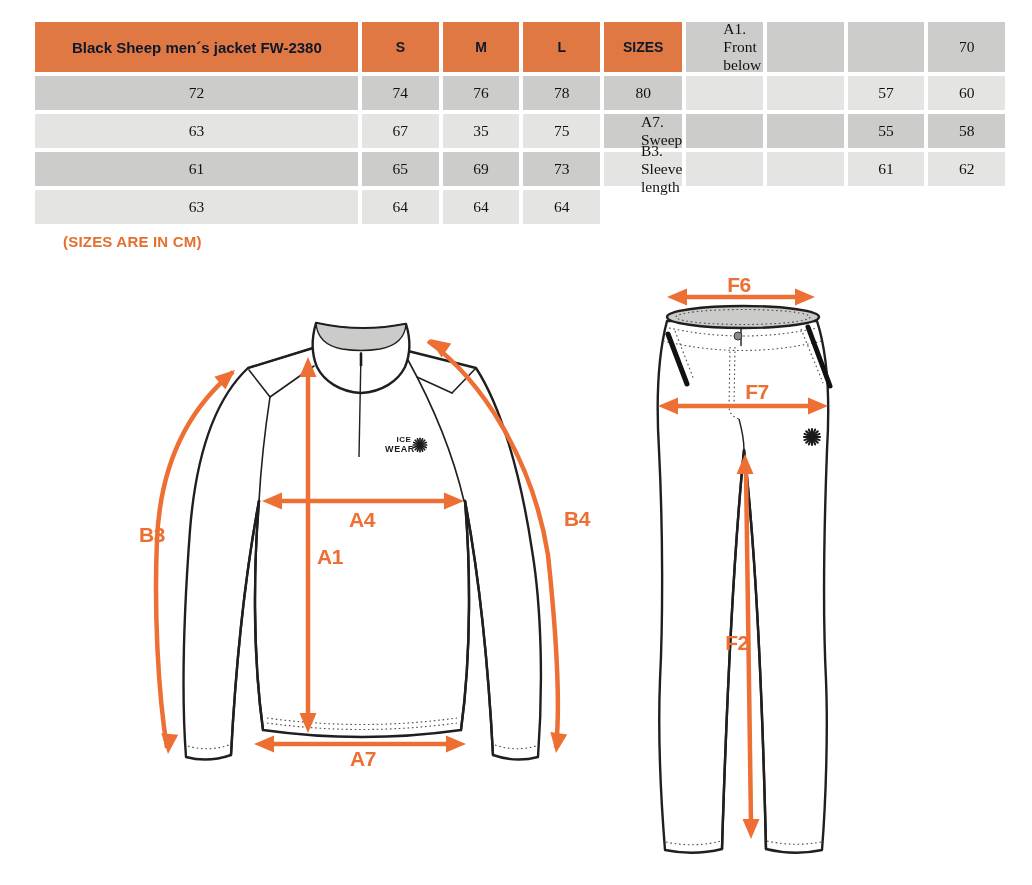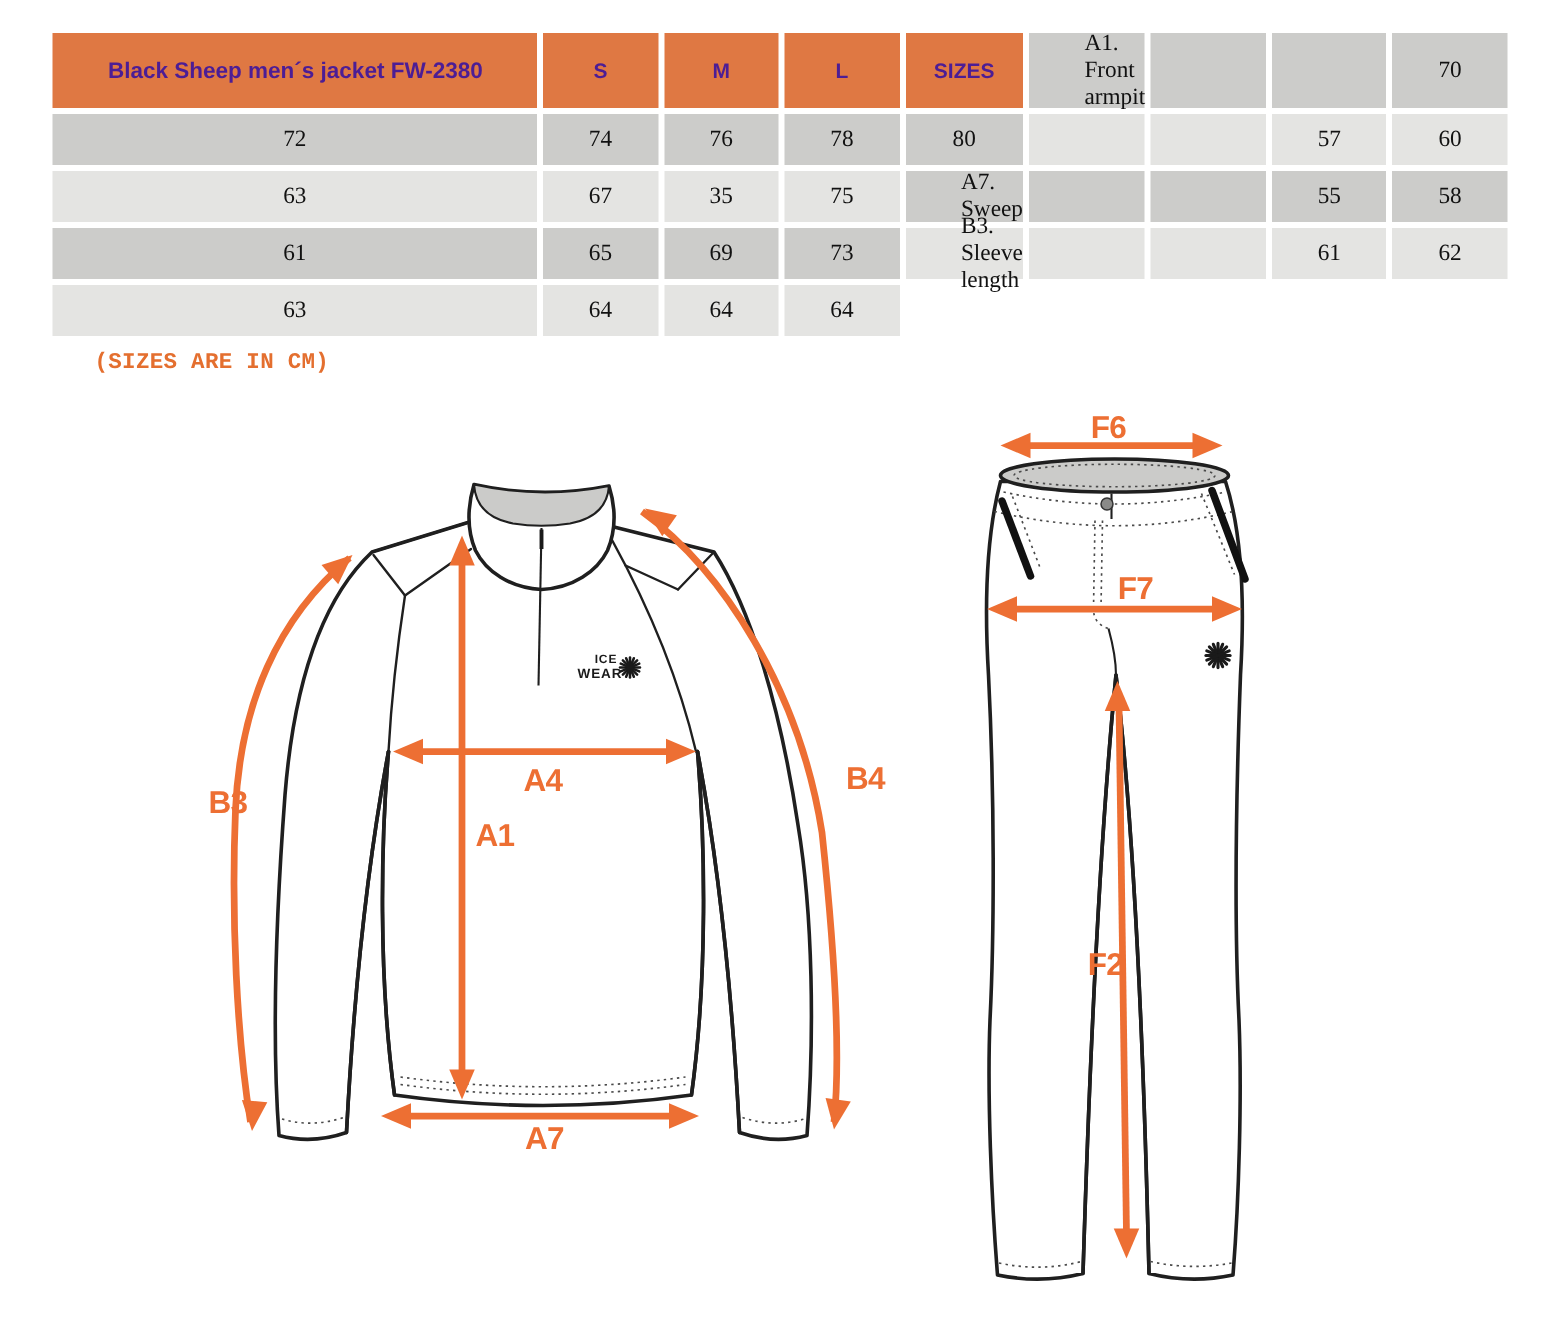--- a/index.html
+++ b/index.html
@@ -3,32 +3,32 @@
 <meta charset="utf-8">
 <style>
   html,body{margin:0;padding:0;background:#fff;}
   .page{position:relative;width:1032px;height:885px;background:#fff;overflow:hidden;
         font-family:"Liberation Sans",sans-serif;}
 
   
   .size-table{position:absolute;left:35px;top:22px;width:970px;
       display:grid;grid-template-columns:323px repeat(8,1fr);
       grid-template-rows:50px repeat(4,34px);gap:4px;}
-  .th{background:#DF7843;color:#4c1d95;font-weight:bold;font-size:14px;
+  .th{background:#DF7843;color:#0f172a;font-weight:bold;font-size:14px;
       display:flex;align-items:center;justify-content:center;}
   .th-title{justify-content:flex-start;padding-left:37px;font-size:15px;}
   .td{display:flex;align-items:center;justify-content:center;
       font-family:"Liberation Serif",serif;font-size:15.5px;color:#111;}
   .lbl{justify-content:flex-start;padding-left:37px;}
   .dark{background:#CCCCCA;}
   .light{background:#E4E4E2;}
 
   
   .note{position:absolute;left:63px;top:233px;color:#E46F2F;
-        font-weight:bold;font-size:15px;letter-spacing:.2px;font-family:Liberation Mono, monospace;}
+        font-weight:bold;font-size:15px;letter-spacing:.2px;}
 
   
   .diagram{position:absolute;left:0;top:0;}
   .oline{fill:none;stroke:#1f1f1f;stroke-width:2.4;stroke-linecap:round;stroke-linejoin:round;}
   .seam{fill:none;stroke:#1f1f1f;stroke-width:1.6;stroke-linecap:round;}
   .thin{fill:none;stroke:#1f1f1f;stroke-width:1.4;}
   .dot{fill:none;stroke:#4a4a4a;stroke-width:1.1;stroke-dasharray:1.6 2.8;}
   .fillw{fill:#fff;}
   .fillg{fill:#CBCBC9;}
   .thick{fill:none;stroke:#111;stroke-width:5;stroke-linecap:round;}
@@ -45,21 +45,21 @@
 
 <div class="page">
 
   <div class="size-table">
     <div class="th th-title">Black Sheep men´s jacket FW-2380</div>
     <div class="th">S</div>
     <div class="th">M</div>
     <div class="th">L</div>
     <div class="th">SIZES</div>
 
-    <div class="td lbl dark">A1. Front armpit</div>
+    <div class="td lbl dark">A1. Front below</div>
     <div class="td dark"></div>
     <div class="td dark"></div>
     <div class="td dark">70</div>
     <div class="td dark">72</div>
     <div class="td dark">74</div>
     <div class="td dark">76</div>
     <div class="td dark">78</div>
     <div class="td dark">80</div>
 
     <div class="td light"></div>

